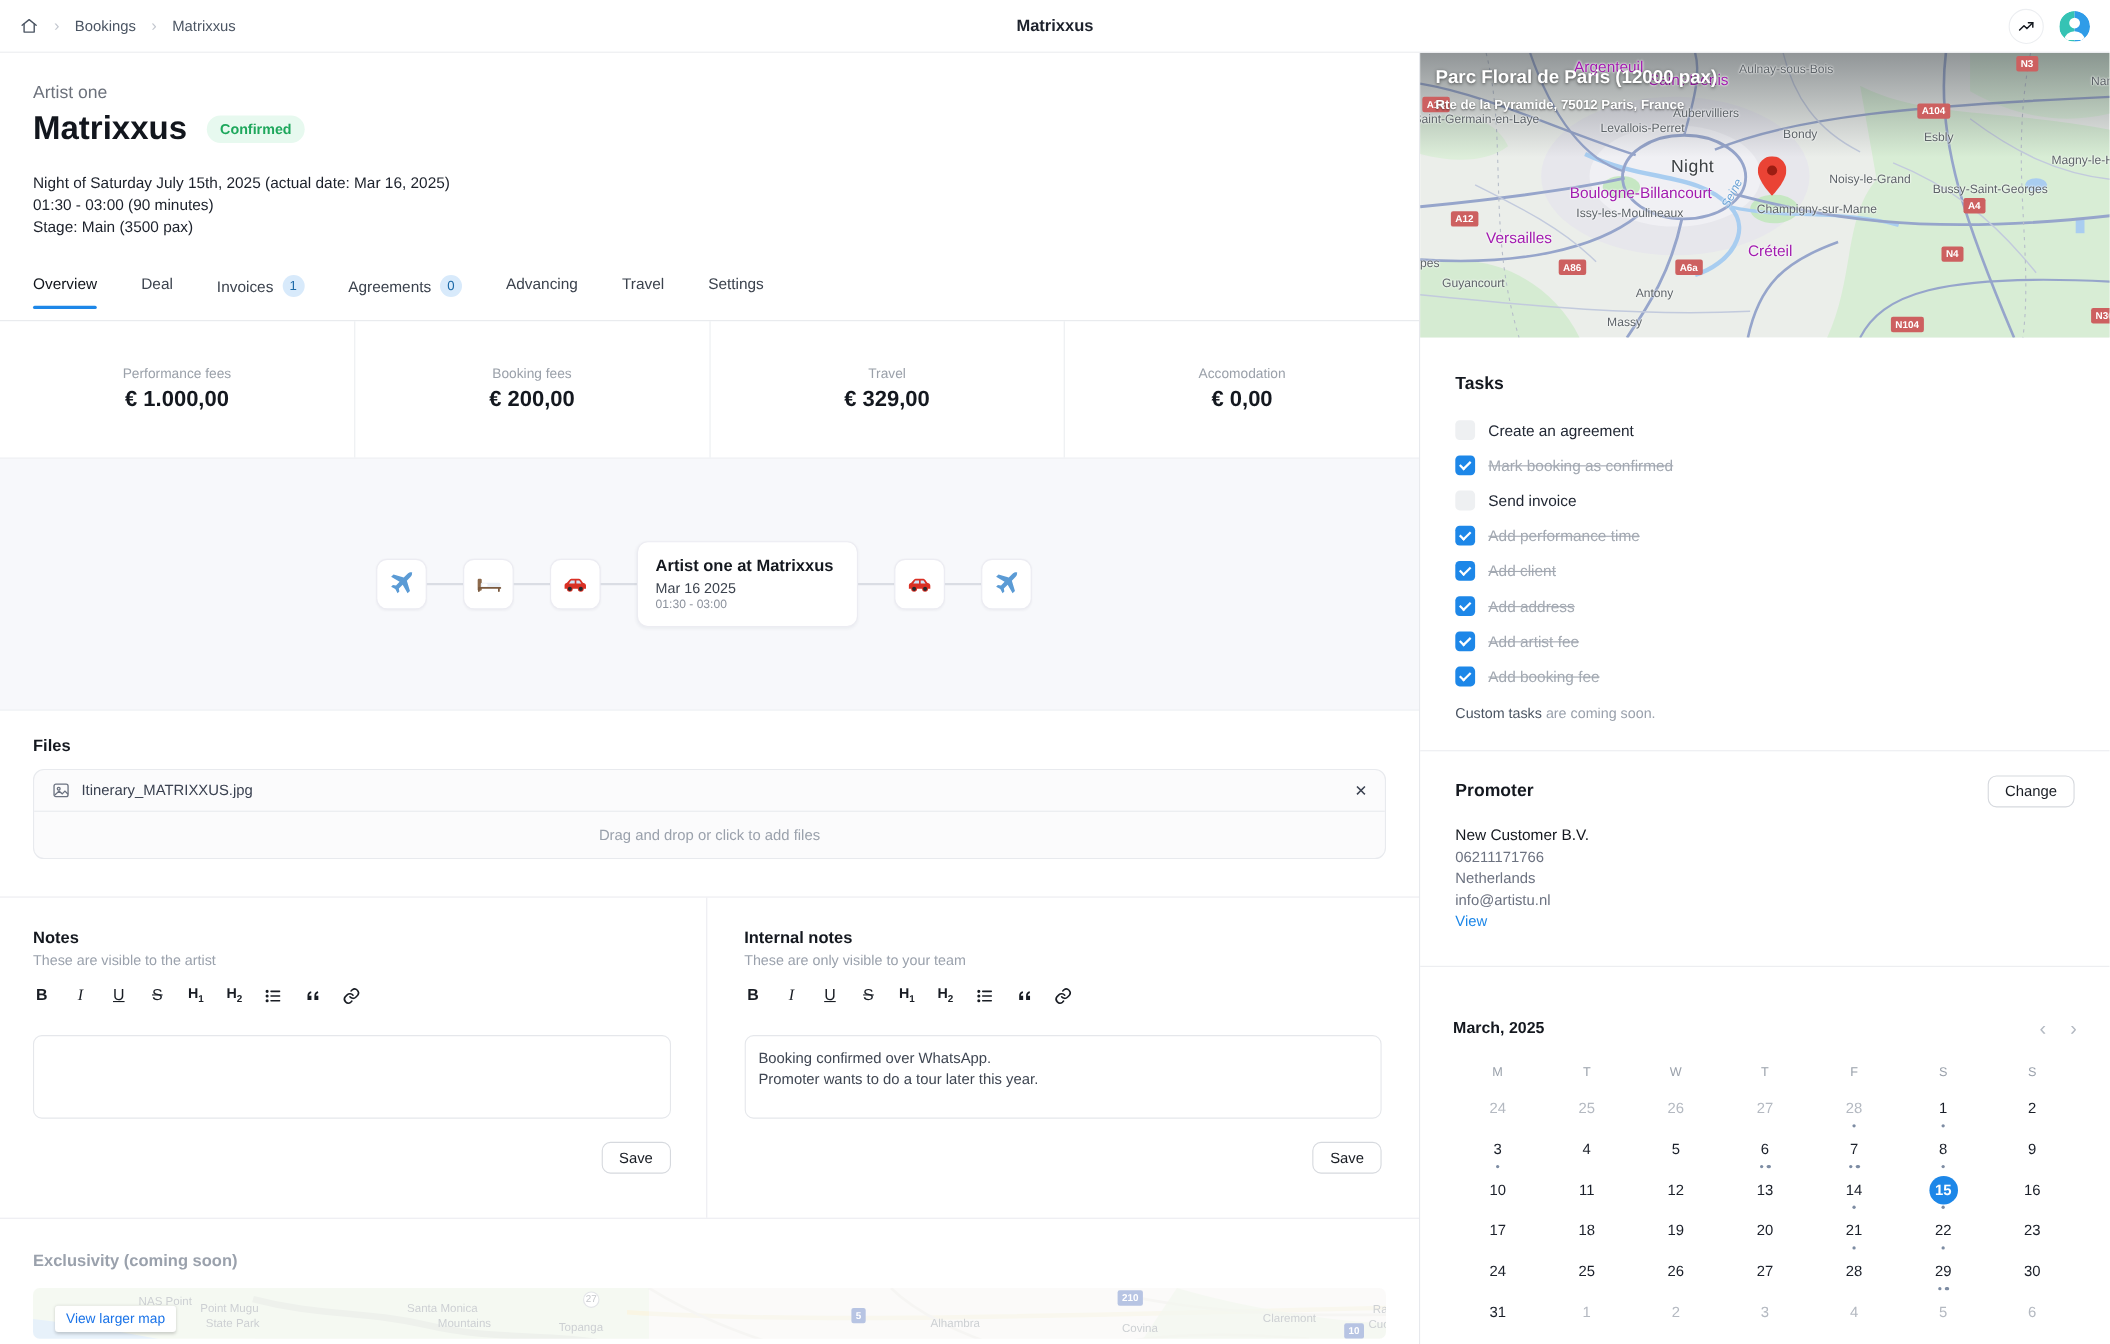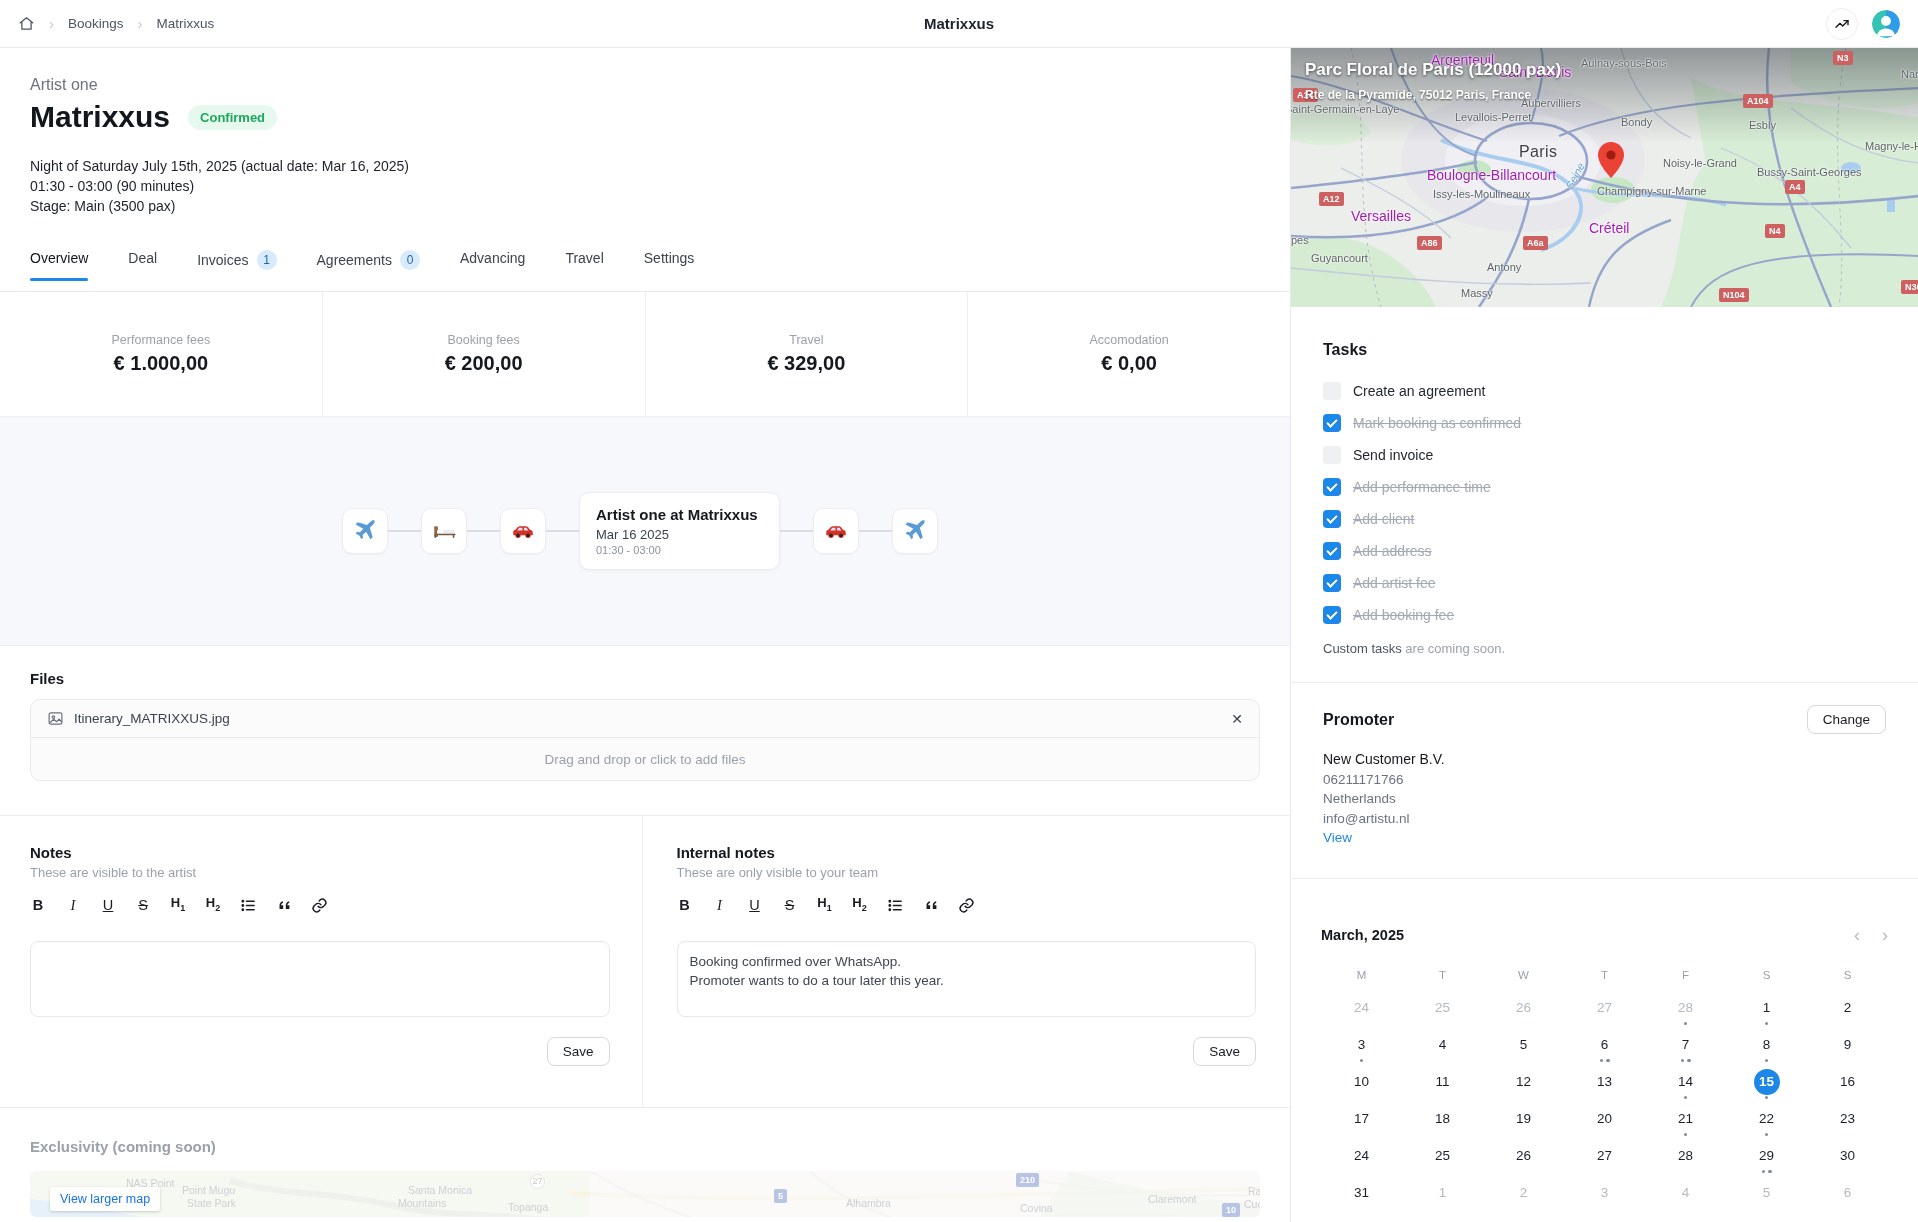--- a/index.html
+++ b/index.html
@@ -432,21 +432,21 @@
               <path d="M0 28 C70 36 130 50 185 60 L0 60 Z" fill="#cfe4f6"></path>
               <path d="M200 10 C260 26 300 20 360 34 C420 48 470 40 530 52" stroke="#dde4da" stroke-width="6" fill="none"></path>
               <path d="M540 22 C700 32 900 26 1230 18" stroke="#f4ebc7" stroke-width="4" fill="none"></path>
               <path d="M560 0 C600 25 640 40 700 60 M780 0 C800 20 840 42 900 60 M1000 8 C1060 20 1140 26 1230 24 M950 60 C1000 40 1080 40 1160 46" stroke="#e3e3e1" stroke-width="2.5" fill="none"></path>
               <path d="M560 0 H1230 V60 H560 Z" fill="#f3f1ec" opacity=".6"></path>
               <path d="M1040 0 C1100 18 1180 30 1230 32 L1230 60 L1000 60 Z" fill="#e7efe0" opacity=".7"></path>
             </svg>
           <span class="mini-label" style="left: 96px; top: 6px;">NAS Point</span>
               <span class="mini-label" style="left: 152px; top: 13px;">Point Mugu</span>
               <span class="mini-label" style="left: 157px; top: 26px;">State Park</span>
-              <span class="mini-label" style="left: 378px; top: 13px;">Santa Monica</span>
+              <span class="mini-label" style="left: 340px; top: 13px;">Santa Monica</span>
               <span class="mini-label" style="left: 368px; top: 26px;">Mountains</span>
               <span class="mini-label" style="left: 478px; top: 30px;">Topanga</span>
               <span class="mini-label" style="left: 816px; top: 26px;">Alhambra</span>
               <span class="mini-label" style="left: 990px; top: 31px;">Covina</span>
               <span class="mini-label" style="left: 1118px; top: 22px;">Claremont</span>
               <span class="mini-label" style="left: 1218px; top: 14px;">Rancho</span>
               <span class="mini-label" style="left: 1214px; top: 27px;">Cucamon</span>
               <span class="shield circle" style="left: 500px; top: 3px;">27</span>
               <span class="shield blue" style="left: 744px; top: 18px;">5</span>
               <span class="shield blue" style="left: 986px; top: 2px;">210</span>
@@ -494,21 +494,21 @@
         <div id="vmaplabels">
             <span class="map-label med" style="left: 140px; top: 4px;">Argenteuil</span>
             <span class="map-label med" style="left: 208px; top: 16px;">Saint-Denis</span>
             <span class="map-label" style="left: 290px; top: 9px;">Aulnay-sous-Bois</span>
             <span class="map-label" style="left: 610px; top: 20px;">Nant</span>
             <span class="map-label" style="left: -6px; top: 55px;">Saint-Germain-en-Laye</span>
             <span class="map-label" style="left: 230px; top: 49px;">Aubervilliers</span>
             <span class="map-label" style="left: 330px; top: 68px;">Bondy</span>
             <span class="map-label" style="left: 458px; top: 71px;">Esbly</span>
             <span class="map-label" style="left: 164px; top: 63px;">Levallois-Perret</span>
-            <span class="map-label big" style="left: 228px; top: 95px;">Paris</span>
+            <span class="map-label big" style="left: 228px; top: 95px;">Night</span>
             <span class="map-label" style="left: 574px; top: 92px;">Magny-le-Hongre</span>
             <span class="map-label med" style="left: 136px; top: 119px;">Boulogne-Billancourt</span>
             <span class="map-label" style="left: 372px; top: 109px;">Noisy-le-Grand</span>
             <span class="map-label" style="left: 466px; top: 118px;">Bussy-Saint-Georges</span>
             <span class="map-label" style="left: 142px; top: 140px;">Issy-les-Moulineaux</span>
             <span class="map-label" style="left: 306px; top: 137px;">Champigny-sur-Marne</span>
             <span class="map-label med" style="left: 60px; top: 160px;">Versailles</span>
             <span class="map-label med" style="left: 298px; top: 172px;">Créteil</span>
             <span class="map-label" style="left: 0px; top: 186px;">pes</span>
             <span class="map-label" style="left: 20px; top: 204px;">Guyancourt</span>

